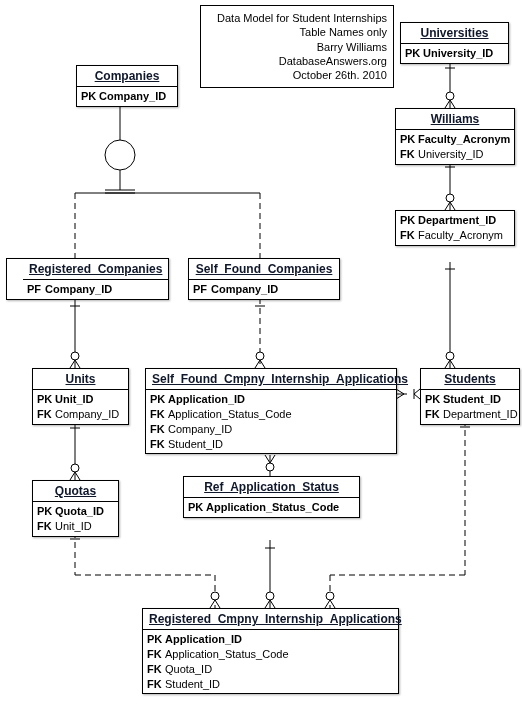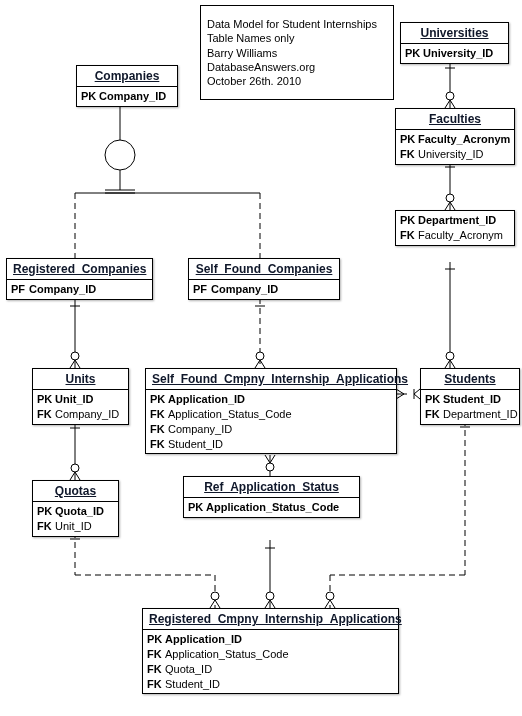--- a/index.html
+++ b/index.html
@@ -40,22 +40,22 @@
     display: inline-block;
     width: 18px;
     font-weight: bold;
   }
   .pk { font-weight: bold; }
   .fk { }
   .info-box {
     position: absolute;
     border: 1px solid #000;
     background: #fff;
-    text-align: left;
-    padding: 11px 6px;
+    text-align: right;
+    padding: 5px 6px;
     font-size: 11px;
     line-height: 1.3;
   }
   svg.lines {
     position: absolute;
     left: 0; top: 0;
     width: 522px;
     height: 716px;
     pointer-events: none;
   }
@@ -163,35 +163,35 @@
 </div>
 
 <div class="entity" style="left:400px;top:22px;width:107px;">
   <div class="entity-header">Universities</div>
   <div class="entity-body">
     <div class="attr pk"><span class="key">PK</span><span>University_ID</span></div>
   </div>
 </div>
 
 <div class="entity" style="left:395px;top:108px;width:118px;">
-  <div class="entity-header">Faculties</div>
+  <div class="entity-header">Williams</div>
   <div class="entity-body">
     <div class="attr pk"><span class="key">PK</span><span>Faculty_Acronym</span></div>
     <div class="attr fk"><span class="key">FK</span><span>University_ID</span></div>
   </div>
 </div>
 
 <div class="entity" style="left:395px;top:210px;width:118px;">
   <div class="entity-body">
     <div class="attr pk"><span class="key">PK</span><span>Department_ID</span></div>
     <div class="attr fk"><span class="key">FK</span><span>Faculty_Acronym</span></div>
   </div>
 </div>
 
-<div class="entity" style="left:6px;top:258px;width:145px;">
+<div class="entity" style="left:6px;top:258px;width:145px;padding-left:16px;">
   <div class="entity-header">Registered_Companies</div>
   <div class="entity-body">
     <div class="attr pk"><span class="key">PF</span><span>Company_ID</span></div>
   </div>
 </div>
 
 <div class="entity" style="left:188px;top:258px;width:150px;">
   <div class="entity-header">Self_Found_Companies</div>
   <div class="entity-body">
     <div class="attr pk"><span class="key">PF</span><span>Company_ID</span></div>

